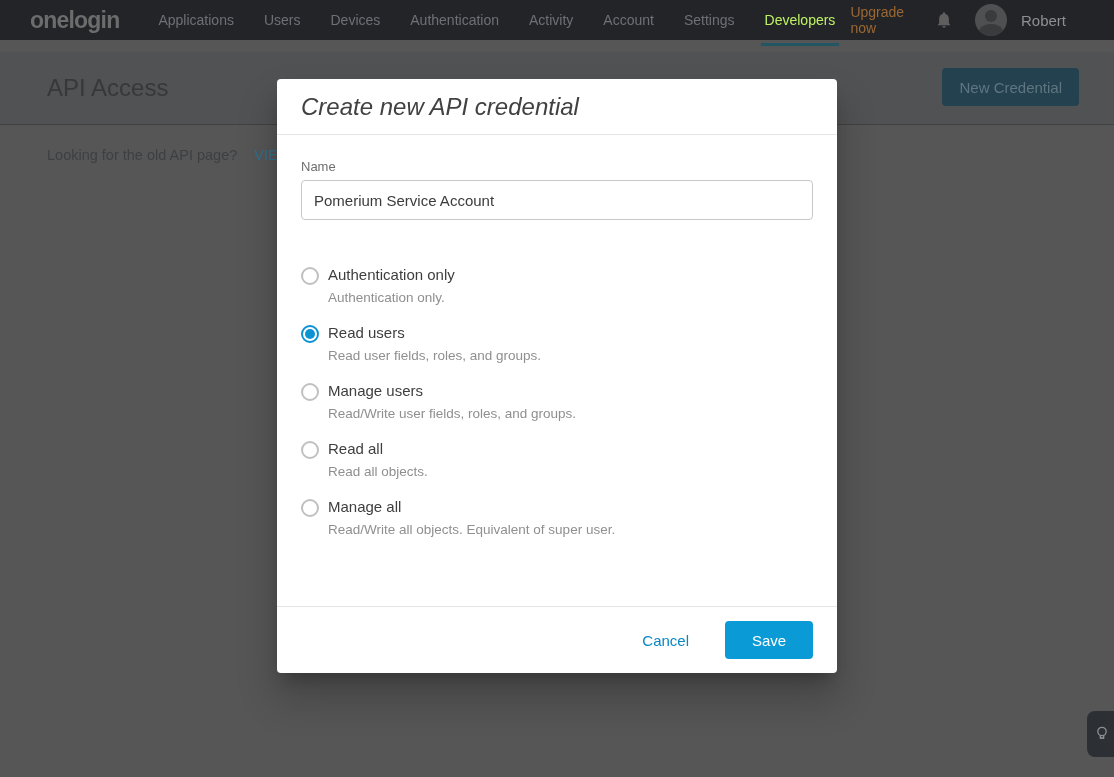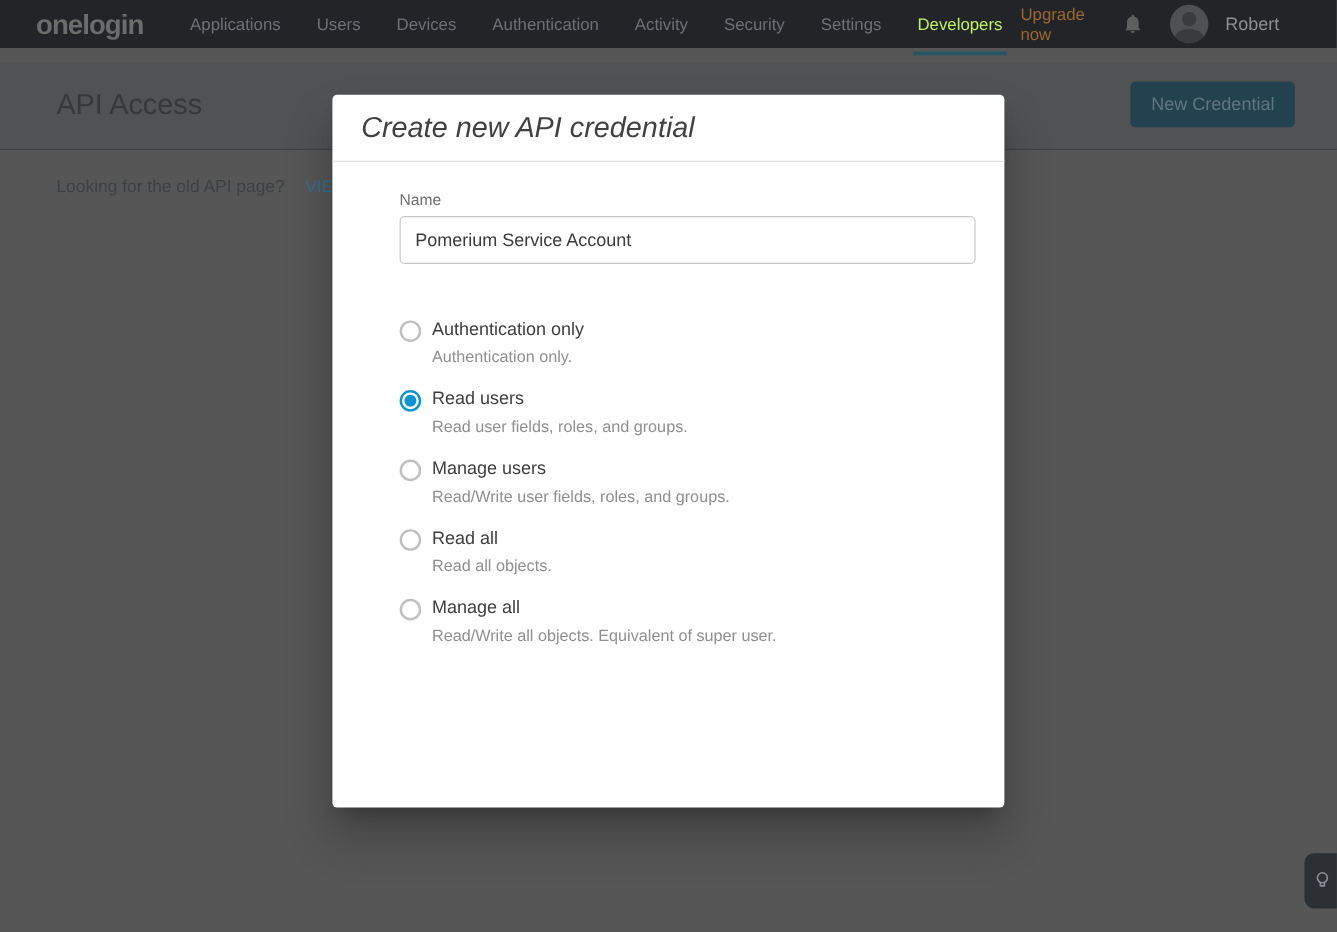--- a/index.html
+++ b/index.html
@@ -51,21 +51,21 @@
             stroke:#8c9095; fill:none; stroke-width:1.6; stroke-linecap:round; }
 
   
   .backdrop { position:absolute; inset:0; z-index:5; background:transparent; }
   .modal { position:absolute; left:277px; top:79px; width:560px; height:594px; background:#ffffff;
             border-radius:4px; z-index:6;
             box-shadow:0 11px 15px -7px rgba(0,0,0,.25), 0 24px 38px 3px rgba(0,0,0,.2); }
   .modal-header { height:56px; padding:0 24px; display:flex; align-items:center;
             border-bottom:1px solid #e4e4e4;font-style:italic; }
   .modal-title { font-size:24px; font-weight:400; color:#414141; }
-  .modal-body { padding:24px;margin-left:32px; }
+  .modal-body { padding:24px; }
   .field-label { display:block; font-size:13px; color:#6e6e6e; margin-bottom:6px; }
   .name-input { width:100%; height:40px; border:1px solid #c8c8c8; border-radius:4px;
             padding:0 12px; font-size:15px; color:#3b3b3b; font-family:inherit; outline:none; }
   .options { margin-top:46px; }
   .option { display:flex; margin-bottom:18px; cursor:pointer; }
   .radio { flex:0 0 18px; width:18px; height:18px; border-radius:50%;
             border:2px solid #c0c0c0; position:relative; margin-top:1px; }
   .option.selected .radio { border-color:#0d93d2; }
   .option.selected .radio::after { content:''; position:absolute; top:2px; left:2px; right:2px;
             bottom:2px; border-radius:50%; background:#0d93d2; }
@@ -87,21 +87,21 @@
 <div class="viewport">
 
   <div class="navbar">
     <div class="logo">onelogin</div>
     <ul class="nav-list">
       <li class="nav-item"><span>Applications</span></li>
       <li class="nav-item"><span>Users</span></li>
       <li class="nav-item"><span>Devices</span></li>
       <li class="nav-item"><span>Authentication</span></li>
       <li class="nav-item"><span>Activity</span></li>
-      <li class="nav-item"><span>Security</span></li>
+      <li class="nav-item"><span>Account</span></li>
       <li class="nav-item"><span>Settings</span></li>
       <li class="nav-item active"><span>Developers</span></li>
     </ul>
     <div class="nav-right">
       <span class="upgrade">Upgrade now</span>
       <span class="bell">
         <svg viewBox="0 0 24 24">
             <path d="M12 22.2a2.3 2.3 0 0 0 2.3-2.3h-4.6A2.3 2.3 0 0 0 12 22.2zm6.5-5.8v-6.2c0-3.1-2-5.7-5-6.4v-.7a1.5 1.5 0 0 0-3 0v.7c-3 .7-5 3.3-5 6.4v6.2l-1.6 1.6v.9h16.2v-.9z"></path>
           </svg>
       </span>
@@ -179,15 +179,19 @@
           <span class="radio"></span>
           <span class="option-texts">
             <div class="option-label">Manage all</div>
             <div class="option-desc">Read/Write all objects. Equivalent of super user.</div>
           </span>
         </div>
 
       </div>
     </div>
 
+    <div class="modal-footer">
+      <button class="cancel-btn">Cancel</button>
+      <button class="save-btn">Save</button>
+    </div>
   </div>
 
 </div>
 
 </body></html>

